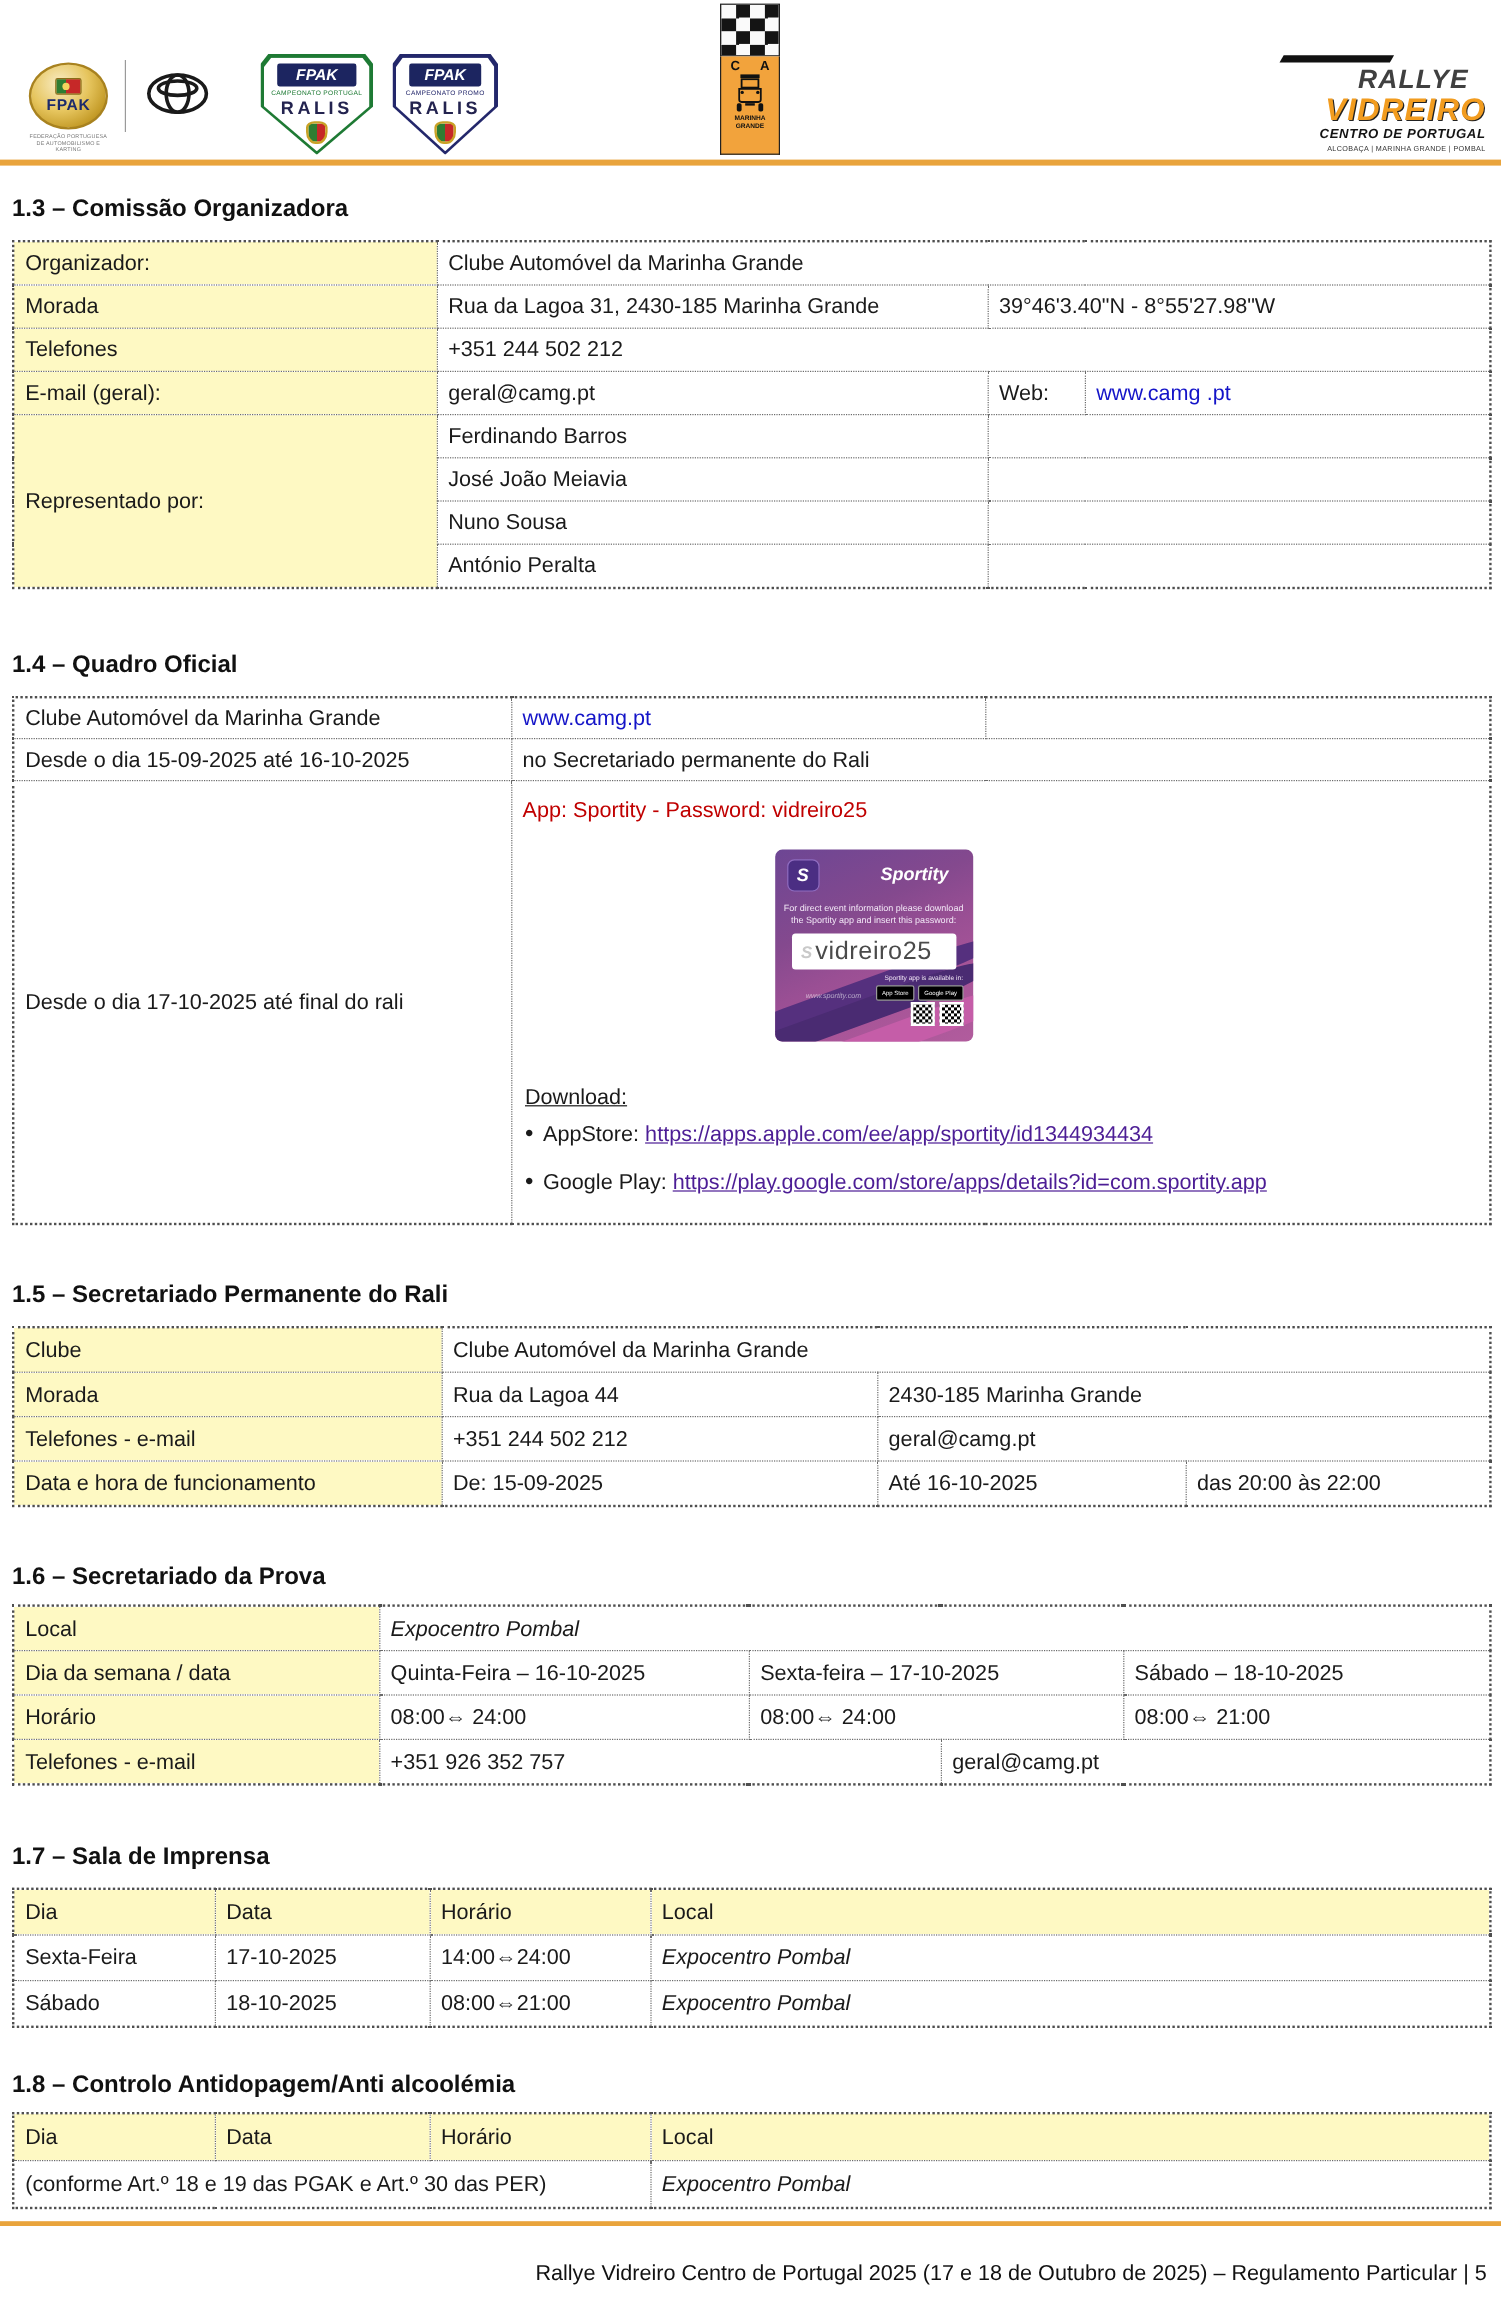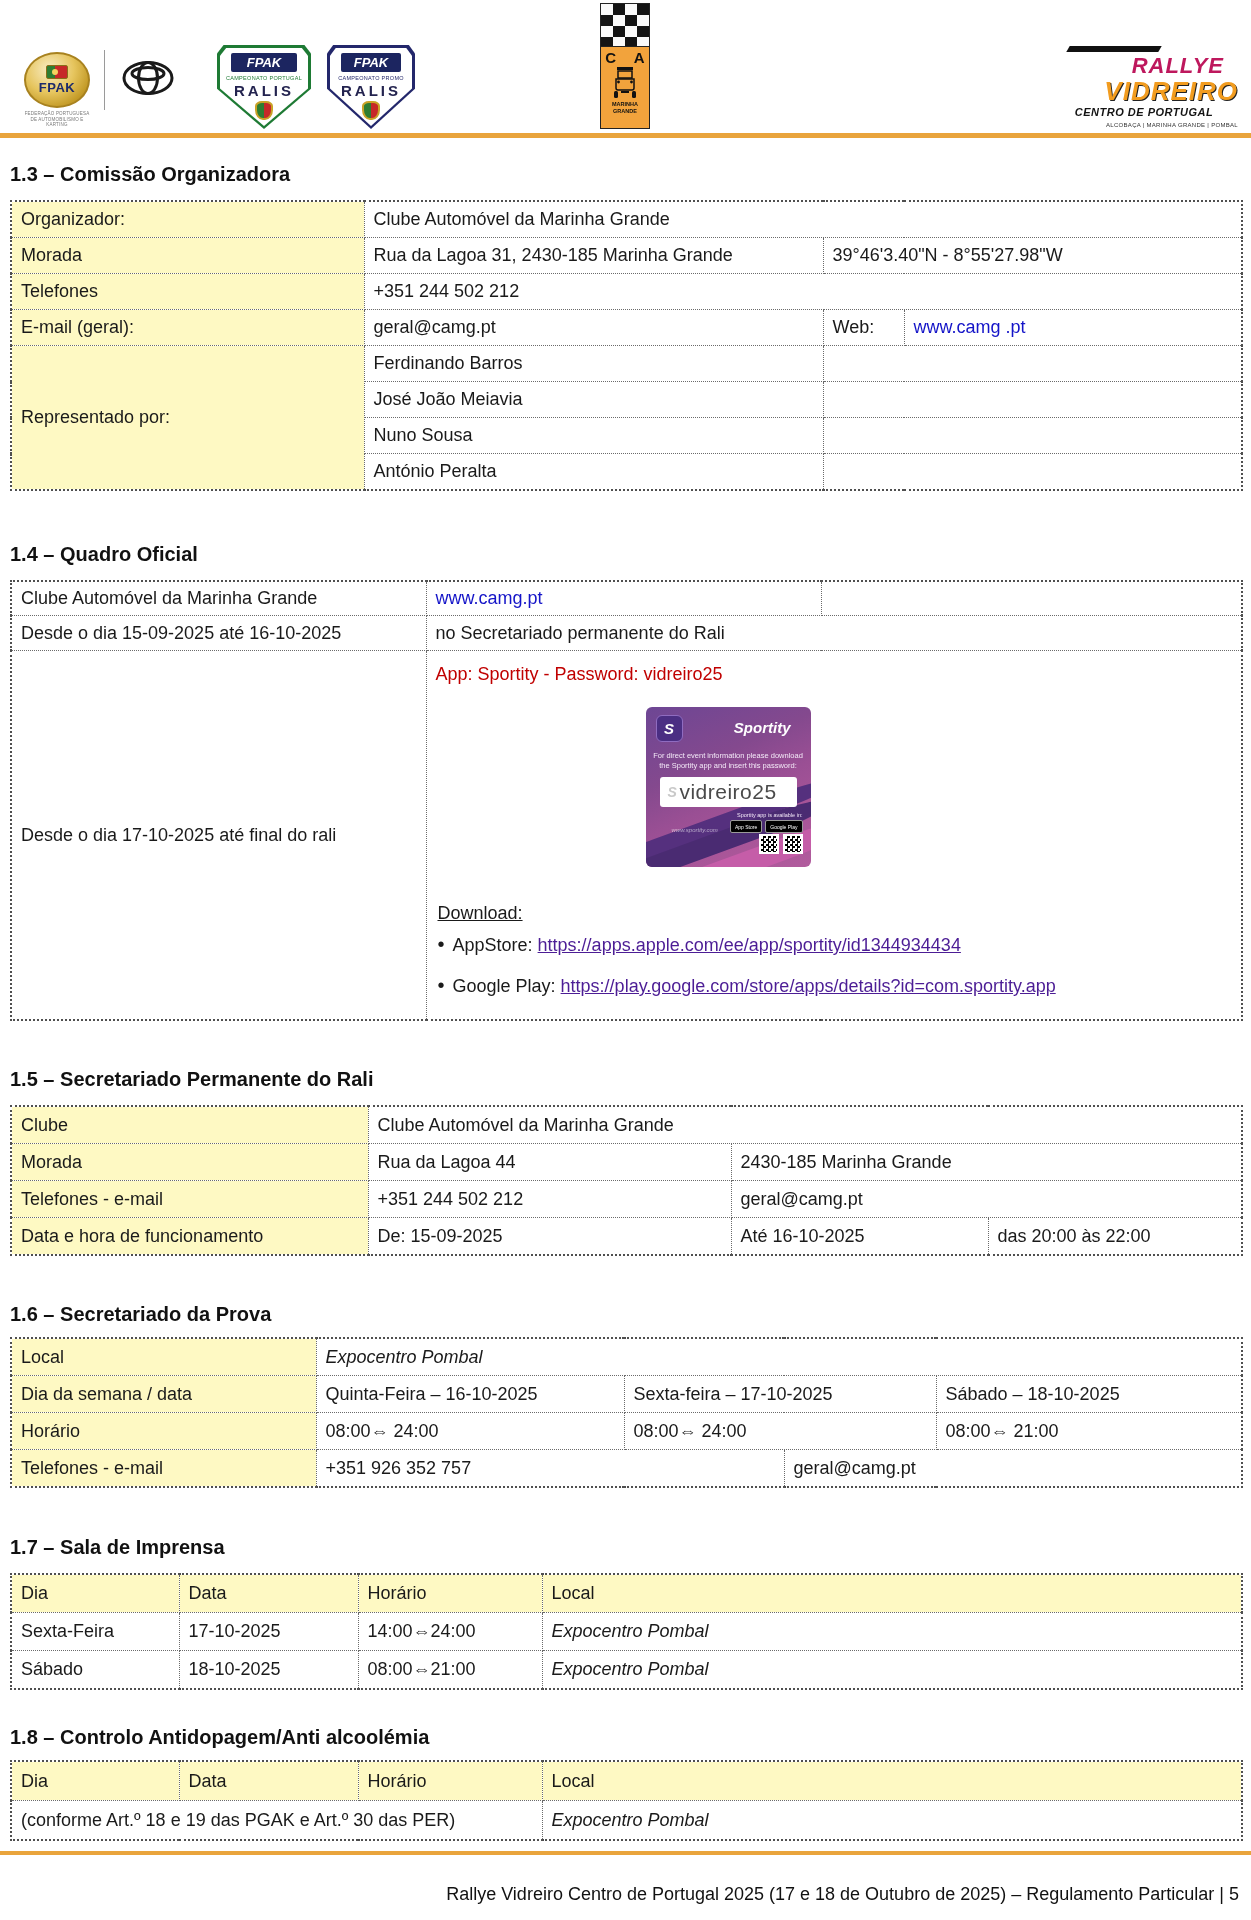--- a/index.html
+++ b/index.html
@@ -43,29 +43,29 @@
   .pt-emblem{width:14px;height:15px;margin-top:2px;border:2px solid #c9a227;
      border-radius:7px 7px 8px 8px/5px 5px 10px 10px;
      background:linear-gradient(90deg,#2e7d32 50%,#c62828 50%);}
 
   .camg-logo{position:absolute;left:600px;top:3px;width:50px;}
   .camg-checker{height:42px;border:1px solid #222;
      background:conic-gradient(#141414 0 25%,#fafafa 0 50%,#141414 0 75%,#fafafa 0);
      background-size:24px 22px;}
   .camg-body{height:81px;background:#F2A33C;border:1px solid #222;border-top:none;
      display:flex;flex-direction:column;align-items:center;}
-  .camg-initials{font-size:15px;font-weight:bold;color:#111;word-spacing:14px;margin-top:2px;}
+  .camg-initials{font-size:11px;font-weight:bold;color:#111;word-spacing:14px;margin-top:2px;}
   .camg-city{font-size:5.5px;line-height:7px;font-weight:bold;color:#111;text-align:center;margin-top:1px;}
 
   .rv-logo{position:absolute;left:1050px;top:46px;width:188px;text-align:right;line-height:1;}
   .rv-bar{width:92px;height:6px;background:#111;transform:skewX(-30deg);margin:0 78px 3px auto;}
-  .rv-l1{font-size:22px;font-weight:900;font-style:italic;letter-spacing:1px;color:#be185d;margin-right:14px;}
+  .rv-l1{font-size:22px;font-weight:900;font-style:italic;letter-spacing:1px;color:#404040;margin-right:14px;}
   .rv-l2{font-size:26px;font-weight:900;font-style:italic;letter-spacing:1px;color:#F29C1F;
      text-shadow:1px 1px 0 #222;margin-top:1px;}
-  .rv-l3{font-size:11px;font-weight:800;font-style:italic;color:#141414;margin-top:3px;letter-spacing:.5px;text-align:center;}
+  .rv-l3{font-size:11px;font-weight:800;font-style:italic;color:#141414;margin-top:3px;letter-spacing:.5px;}
   .rv-l4{font-size:6px;color:#333;margin-top:4px;letter-spacing:.3px;}
 
   
   .sec-title{position:absolute;left:10px;font-size:20px;font-weight:bold;color:#111;white-space:nowrap;}
 
   table.doc{position:absolute;left:10px;width:1231px;border-collapse:collapse;table-layout:fixed;
      font-size:18px;border:2px dotted #4f4f4f;}
   table.doc td{border:1px dotted #6a6a6a;padding:0 6px 0 9px;vertical-align:middle;
      overflow:hidden;white-space:nowrap;}
   .gray{background:#fef9c3;}

